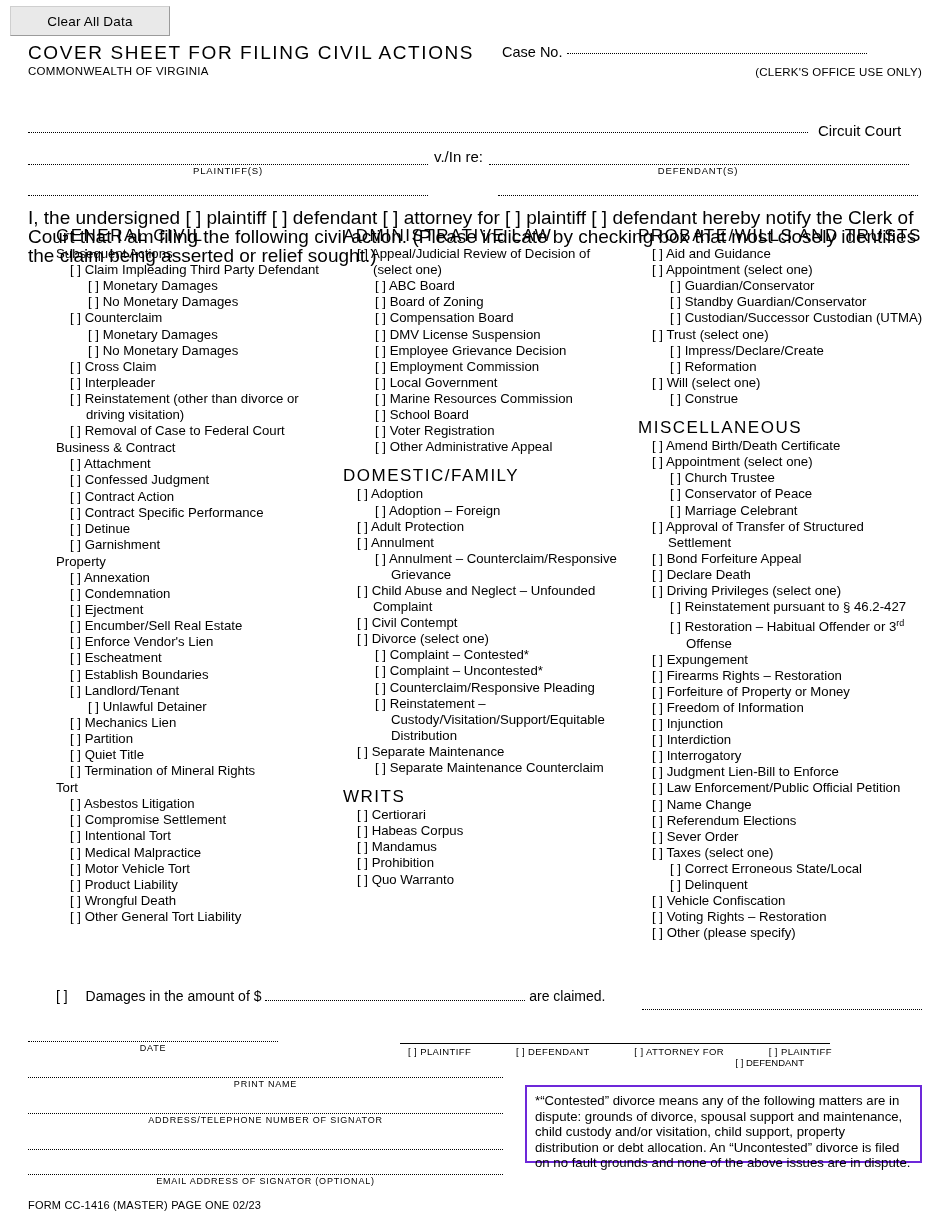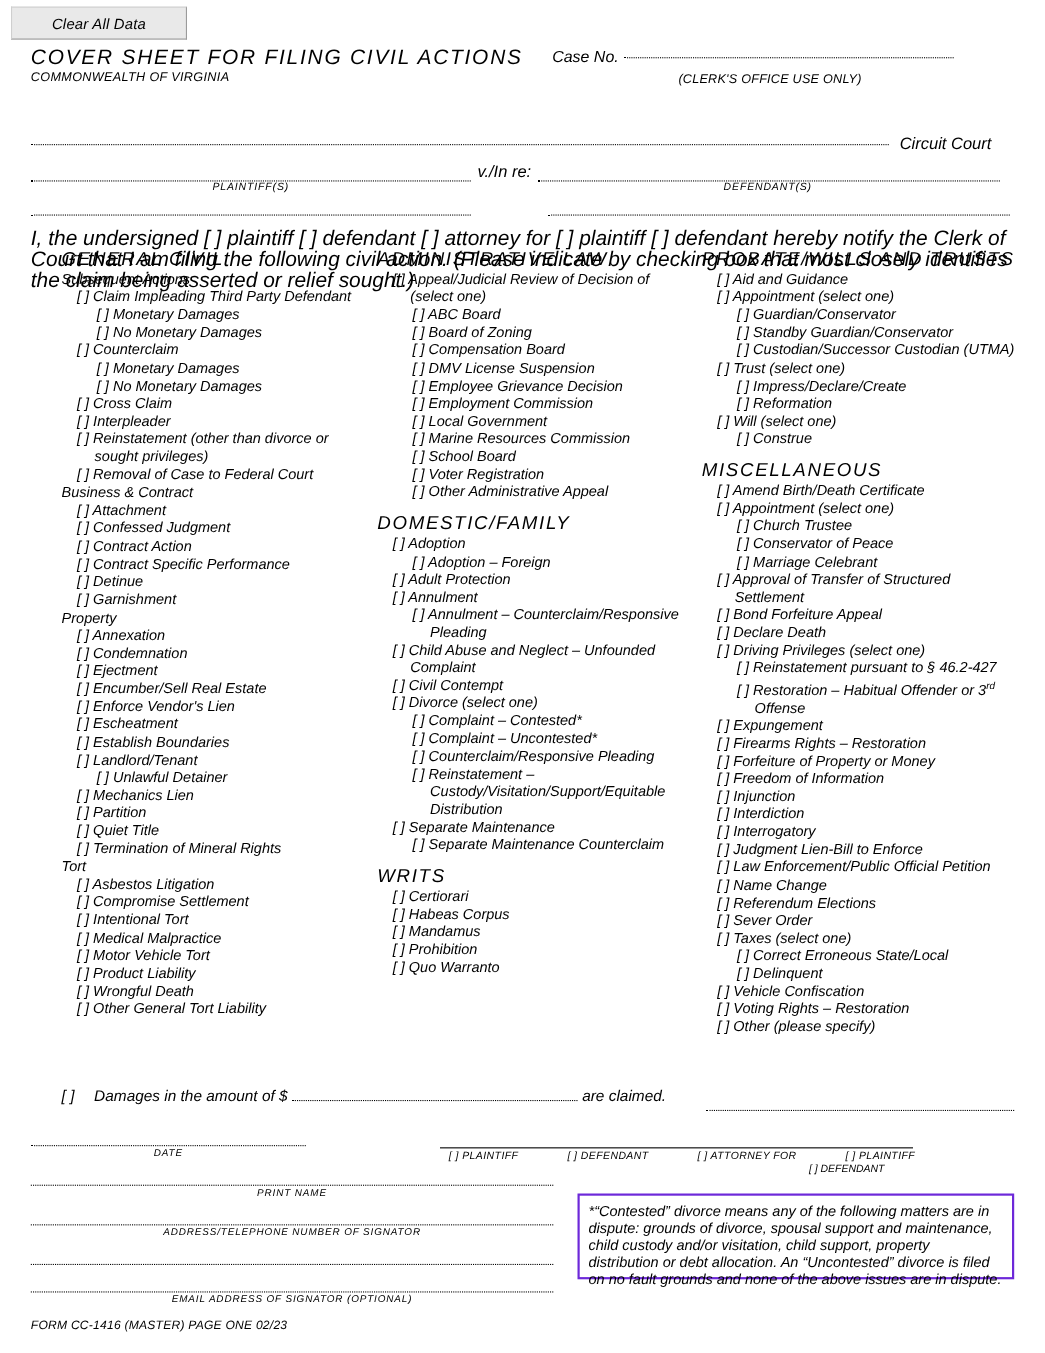--- a/index.html
+++ b/index.html
@@ -6,21 +6,21 @@
   html, body { margin:0; padding:0; }
   body {
     width: 950px;
     height: 1230px;
     background: #ffffff;
     font-family: "Liberation Sans", sans-serif;
     color: #000;
     position: relative;
     overflow: hidden;
   }
-  .page { position: relative; width: 950px; height: 1066px; padding: 12px 28px; font-style: italic; }
+  .page { position: relative; width: 950px; height: 1066px; padding: 12px 28px; }
 
   
   .clear-btn {
     position: absolute;
     left: 10px; top: 6px;
     width: 160px; height: 30px;
     background: #e9e9e9;
     border: 1px solid #9b9b9b;
     border-top-color:#cfcfcf;
     border-left-color:#cfcfcf;
@@ -36,21 +36,21 @@
     font-size: 19px;
     letter-spacing: 1.6px;
     display:inline-block;
   }
   .subtitle { font-size: 11.5px; letter-spacing: .3px; margin-top:1px; }
   .caseno-wrap {
     position: absolute; right: 0; top: 1px; width: 420px; text-align: left;
   }
   .caseno-label { font-size: 14.5px; }
   .dotline { border-bottom: 1.5px dotted #000; display:inline-block; vertical-align: 3px; }
-  .clerk-note { font-size: 11.5px; letter-spacing: .2px; text-align:center; width:420px; position:absolute; right:12px; top:24px;}
+  .clerk-note { font-size: 11.5px; letter-spacing: .2px; text-align:right; width:420px; position:absolute; right:0; top:24px;}
 
   .rule-row { position:absolute; left:28px; right:28px; font-size: 14px; }
 
   .party-label { font-size: 9.5px; letter-spacing:.8px; text-align:center; }
 
   .intro { position:absolute; left:28px; right:28px; top:178px; font-size:19px; line-height:19px; }
 
   
   .cols { position:absolute; left:28px; top:228px; width:894px; }
   .col { position:absolute; top:0; font-size: 13.2px; line-height: 16.1px; }
@@ -151,21 +151,21 @@
           <div class="sub-head">Subsequent Actions</div>
           <div class="item i1">[ ] Claim Impleading Third Party Defendant</div>
           <div class="item i2">[ ] Monetary Damages</div>
           <div class="item i2">[ ] No Monetary Damages</div>
           <div class="item i1">[ ] Counterclaim</div>
           <div class="item i2">[ ] Monetary Damages</div>
           <div class="item i2">[ ] No Monetary Damages</div>
           <div class="item i1">[ ] Cross Claim</div>
           <div class="item i1">[ ] Interpleader</div>
           <div class="item i1">[ ] Reinstatement (other than divorce or</div>
-          <div class="item cont1">sought privileges)</div>
+          <div class="item cont1">driving visitation)</div>
           <div class="item i1">[ ] Removal of Case to Federal Court</div>
           <div class="sub-head">Business &amp; Contract</div>
           <div class="item i1">[ ] Attachment</div>
           <div class="item i1">[ ] Confessed Judgment</div>
           <div class="item i1">[ ] Contract Action</div>
           <div class="item i1">[ ] Contract Specific Performance</div>
           <div class="item i1">[ ] Detinue</div>
           <div class="item i1">[ ] Garnishment</div>
           <div class="sub-head">Property</div>
           <div class="item i1">[ ] Annexation</div>
@@ -211,21 +211,21 @@
           <div class="item i2">[ ] Other Administrative Appeal</div>
         </div>
       <div class="gap"></div>
       <div class="sec-head">DOMESTIC/FAMILY</div>
       <div id="dom-items">
           <div class="item i1">[ ] Adoption</div>
           <div class="item i2">[ ] Adoption – Foreign</div>
           <div class="item i1">[ ] Adult Protection</div>
           <div class="item i1">[ ] Annulment</div>
           <div class="item i2">[ ] Annulment – Counterclaim/Responsive</div>
-          <div class="item cont2">Pleading</div>
+          <div class="item cont2">Grievance</div>
           <div class="item i1">[ ] Child Abuse and Neglect – Unfounded</div>
           <div class="item cont1">Complaint</div>
           <div class="item i1">[ ] Civil Contempt</div>
           <div class="item i1">[ ] Divorce (select one)</div>
           <div class="item i2">[ ] Complaint – Contested*</div>
           <div class="item i2">[ ] Complaint – Uncontested*</div>
           <div class="item i2">[ ] Counterclaim/Responsive Pleading</div>
           <div class="item i2">[ ] Reinstatement –</div>
           <div class="item cont2">Custody/Visitation/Support/Equitable</div>
           <div class="item cont2">Distribution</div>

